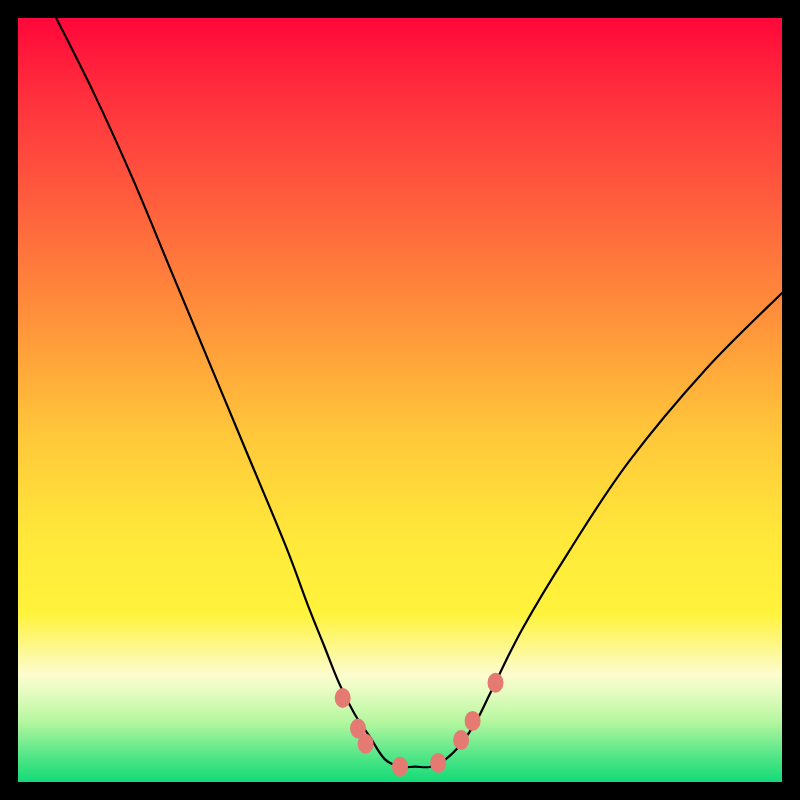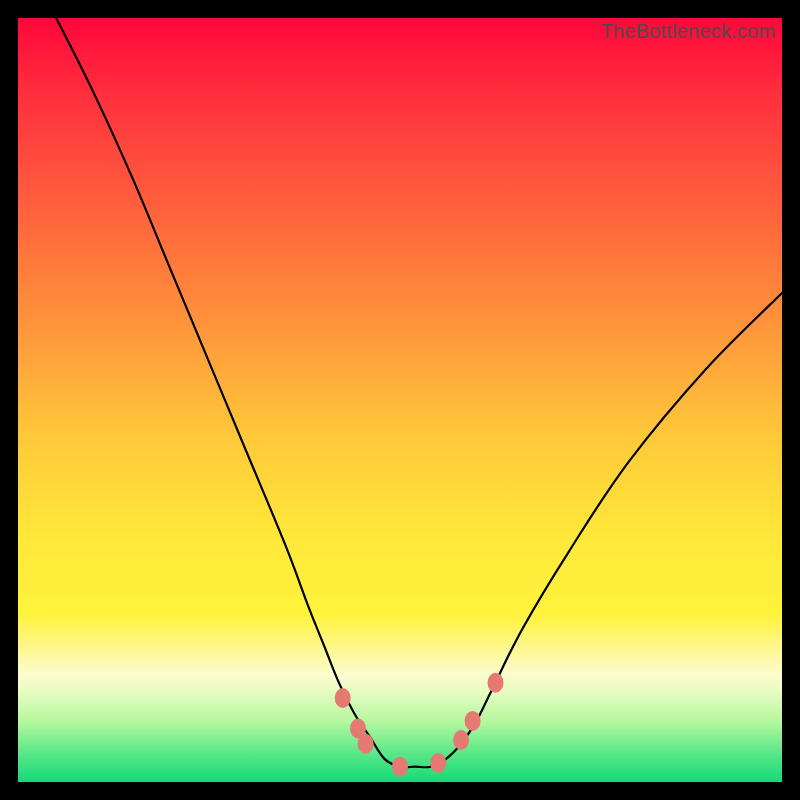--- a/index.html
+++ b/index.html
@@ -68,21 +68,20 @@
   .marker {
     fill: #e47a72;
     stroke: none;
   }
 </style>
 </head>
 <body>
 
 <div class="frame">
   <div class="plot-area">
-    <div class="watermark">TheBottleneck.com</div>
     <svg class="curve" viewBox="0 0 764 764" preserveAspectRatio="none">
       <path id="curve-path" class="curve-path" d="M 38.2 0.0 C 45.1 13.8, 62.6 47.5, 76.4 76.4 C 90.2 105.3, 100.8 128.8, 114.6 160.4 C 128.4 192.1, 139.0 219.1, 152.8 252.1 C 166.6 285.1, 177.2 310.8, 191.0 343.8 C 204.8 376.8, 215.4 402.5, 229.2 435.5 C 243.0 468.5, 256.4 499.7, 267.4 527.2 C 278.4 554.7, 283.4 570.4, 290.3 588.3 C 297.2 606.2, 300.1 612.7, 305.6 626.5 C 311.1 640.2, 315.4 652.3, 320.9 664.7 C 326.4 677.1, 330.7 685.6, 336.2 695.2 C 341.7 704.9, 345.9 709.9, 351.4 718.2 C 356.9 726.4, 361.2 735.6, 366.7 741.1 C 372.2 746.6, 376.5 747.3, 382.0 748.7 C 387.5 750.1, 391.8 748.7, 397.3 748.7 C 402.8 748.7, 407.1 750.1, 412.6 748.7 C 418.1 747.3, 422.3 745.2, 427.8 741.1 C 433.3 737.0, 437.6 732.7, 443.1 725.8 C 448.6 718.9, 452.9 712.5, 458.4 702.9 C 463.9 693.3, 465.4 688.8, 473.7 672.3 C 481.9 655.8, 490.5 636.0, 504.2 611.2 C 518.0 586.4, 530.8 565.1, 550.1 534.8 C 569.3 504.5, 586.4 476.1, 611.2 443.1 C 636.0 410.1, 660.1 381.7, 687.6 351.4 C 715.1 321.2, 750.2 288.8, 764.0 275.0"></path>
       <g id="markers-group">
           <ellipse cx="324.7" cy="680.0" rx="8" ry="10" class="marker"></ellipse>
           <ellipse cx="340.0" cy="710.5" rx="8" ry="10" class="marker"></ellipse>
           <ellipse cx="347.6" cy="725.8" rx="8" ry="10" class="marker"></ellipse>
           <ellipse cx="382.0" cy="748.7" rx="8" ry="10" class="marker"></ellipse>
           <ellipse cx="420.2" cy="744.9" rx="8" ry="10" class="marker"></ellipse>
           <ellipse cx="443.1" cy="722.0" rx="8" ry="10" class="marker"></ellipse>
           <ellipse cx="454.6" cy="702.9" rx="8" ry="10" class="marker"></ellipse>

